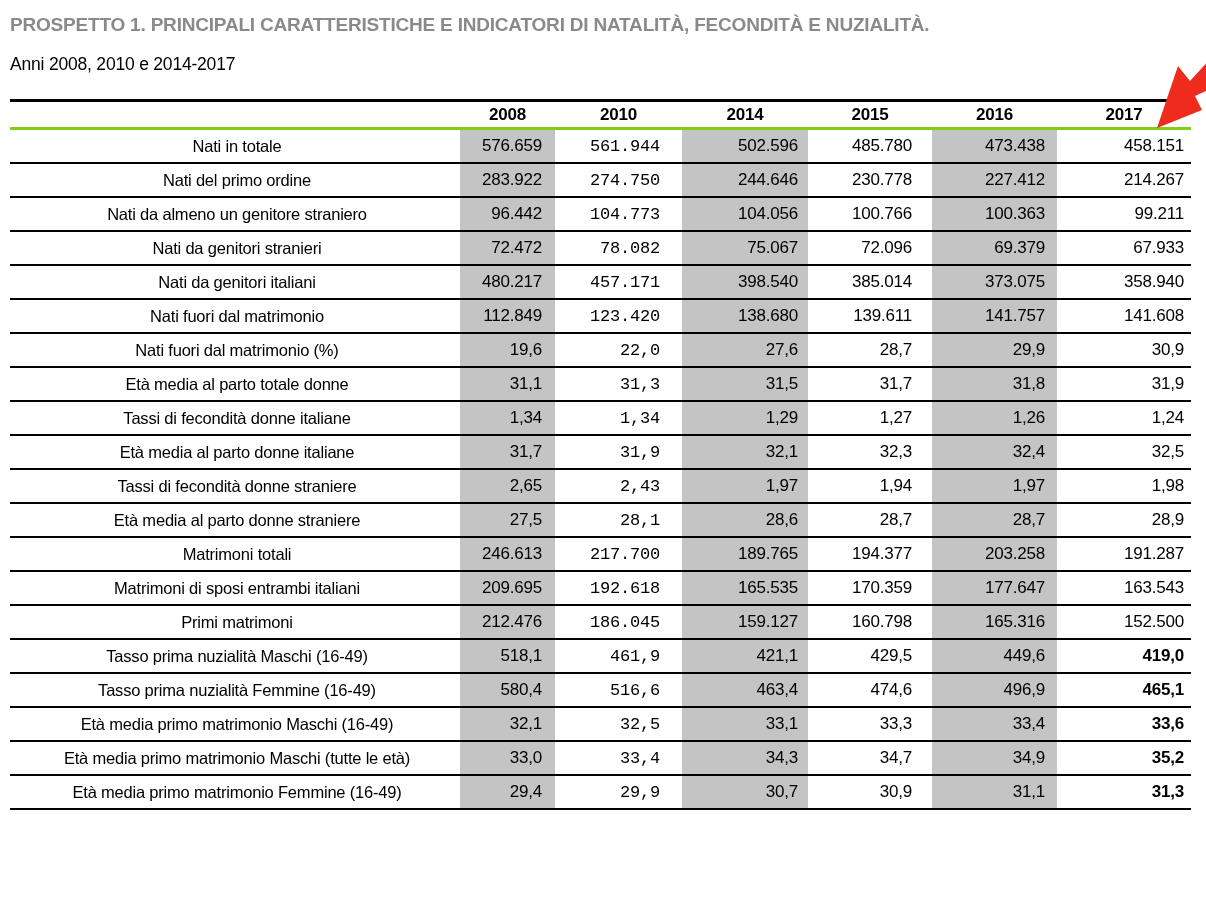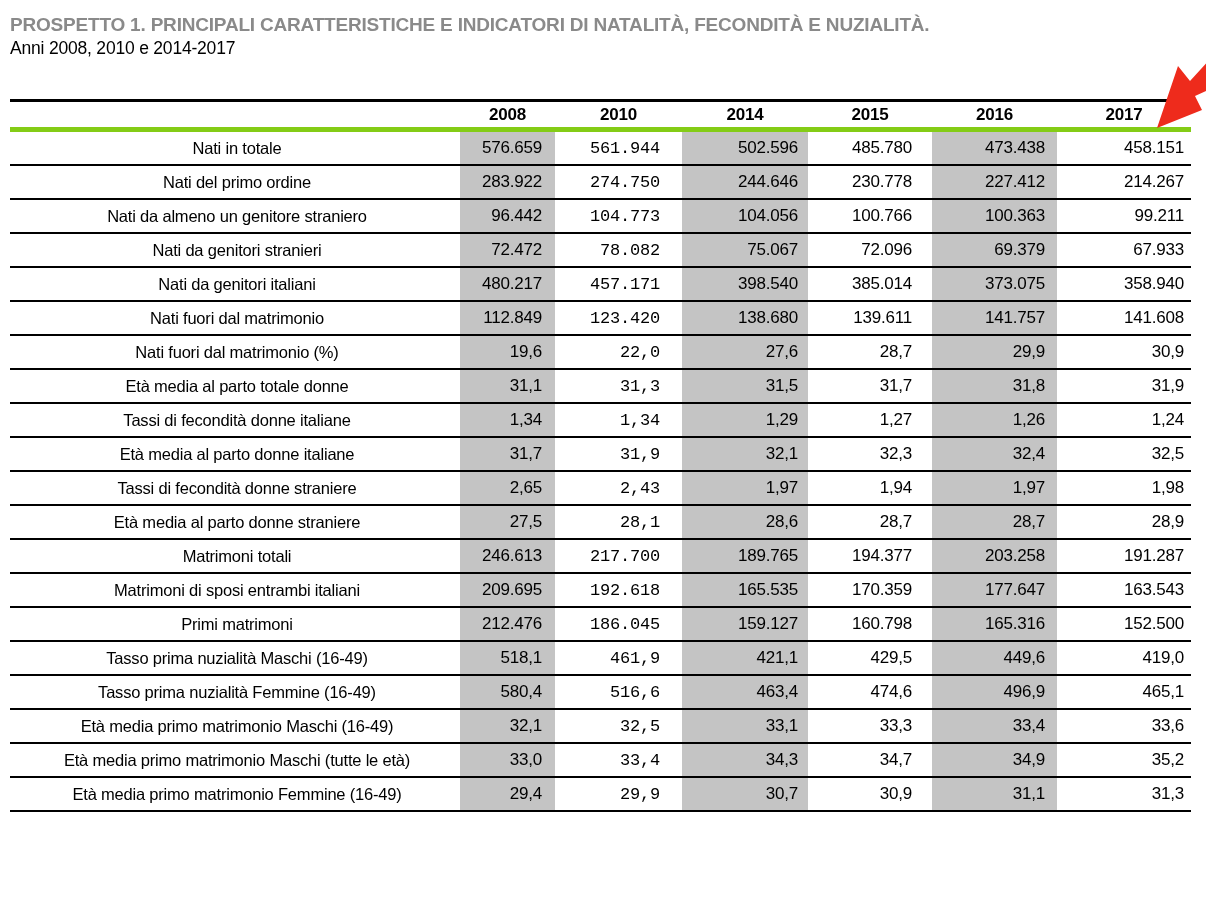--- a/index.html
+++ b/index.html
@@ -8,29 +8,29 @@
     font-family:"Liberation Sans",sans-serif;
     -webkit-font-smoothing:antialiased;
   }
   .page{position:relative;width:1206px;height:754px;}
   .title{
     position:absolute;left:10px;top:14px;width:1180px;
     font-size:19px;font-weight:bold;color:var(--title_gray,#8a8a8a);
     letter-spacing:-0.2px;white-space:nowrap;
   }
   .subtitle{
-    position:absolute;left:10px;top:38px;
+    position:absolute;left:10px;top:54px;
     font-size:17.5px;color:#000;letter-spacing:-0.2px;
   }
   table.main{
     position:absolute;left:10px;top:99px;width:1181px;
     border-collapse:collapse;table-layout:fixed;
   }
   table.main thead th{
-    border-top:3px solid #000;border-bottom:5px solid #84cc16;
+    border-top:3px solid #000;border-bottom:3px solid #84cc16;
     font-size:17px;font-weight:bold;color:#000;
     height:25px;padding:0;text-align:center;vertical-align:middle;
     letter-spacing:-0.2px;
   }
   table.main tbody td{
     border-bottom:2px solid #000;
     height:32px;font-size:17px;color:#000;
     text-align:right;vertical-align:middle;padding:0;
     letter-spacing:-0.2px;white-space:nowrap;overflow:hidden;
   }
@@ -41,21 +41,21 @@
   table.main tbody td:nth-child(2),
   table.main tbody td:nth-child(4),
   table.main tbody td:nth-child(6){background:var(--shade,#c4c4c4);}
   
   table.main tbody td:nth-child(2){padding-right:13px;}
   table.main tbody td:nth-child(3){padding-right:22px;font-family:Liberation Mono, monospace;}
   table.main tbody td:nth-child(4){padding-right:10px;}
   table.main tbody td:nth-child(5){padding-right:20px;border-radius:7px;}
   table.main tbody td:nth-child(6){padding-right:12px;}
   table.main tbody td:nth-child(7){padding-right:7px;}
-  td.green{color:var(--green,#4e6127);font-weight:normal;}
+  td.green{color:var(--green,#4e6127);font-weight:bold;}
   .arrow-svg{position:absolute;left:1145px;top:45px;width:120px;height:100px;overflow:visible;}
 </style>
 </head>
 <body>
 
 <div class="page">
 
   <div class="title">PROSPETTO 1. PRINCIPALI CARATTERISTICHE E INDICATORI DI NATALITÀ, FECONDITÀ E NUZIALITÀ.</div>
   <div class="subtitle">Anni 2008, 2010 e 2014-2017</div>
 

